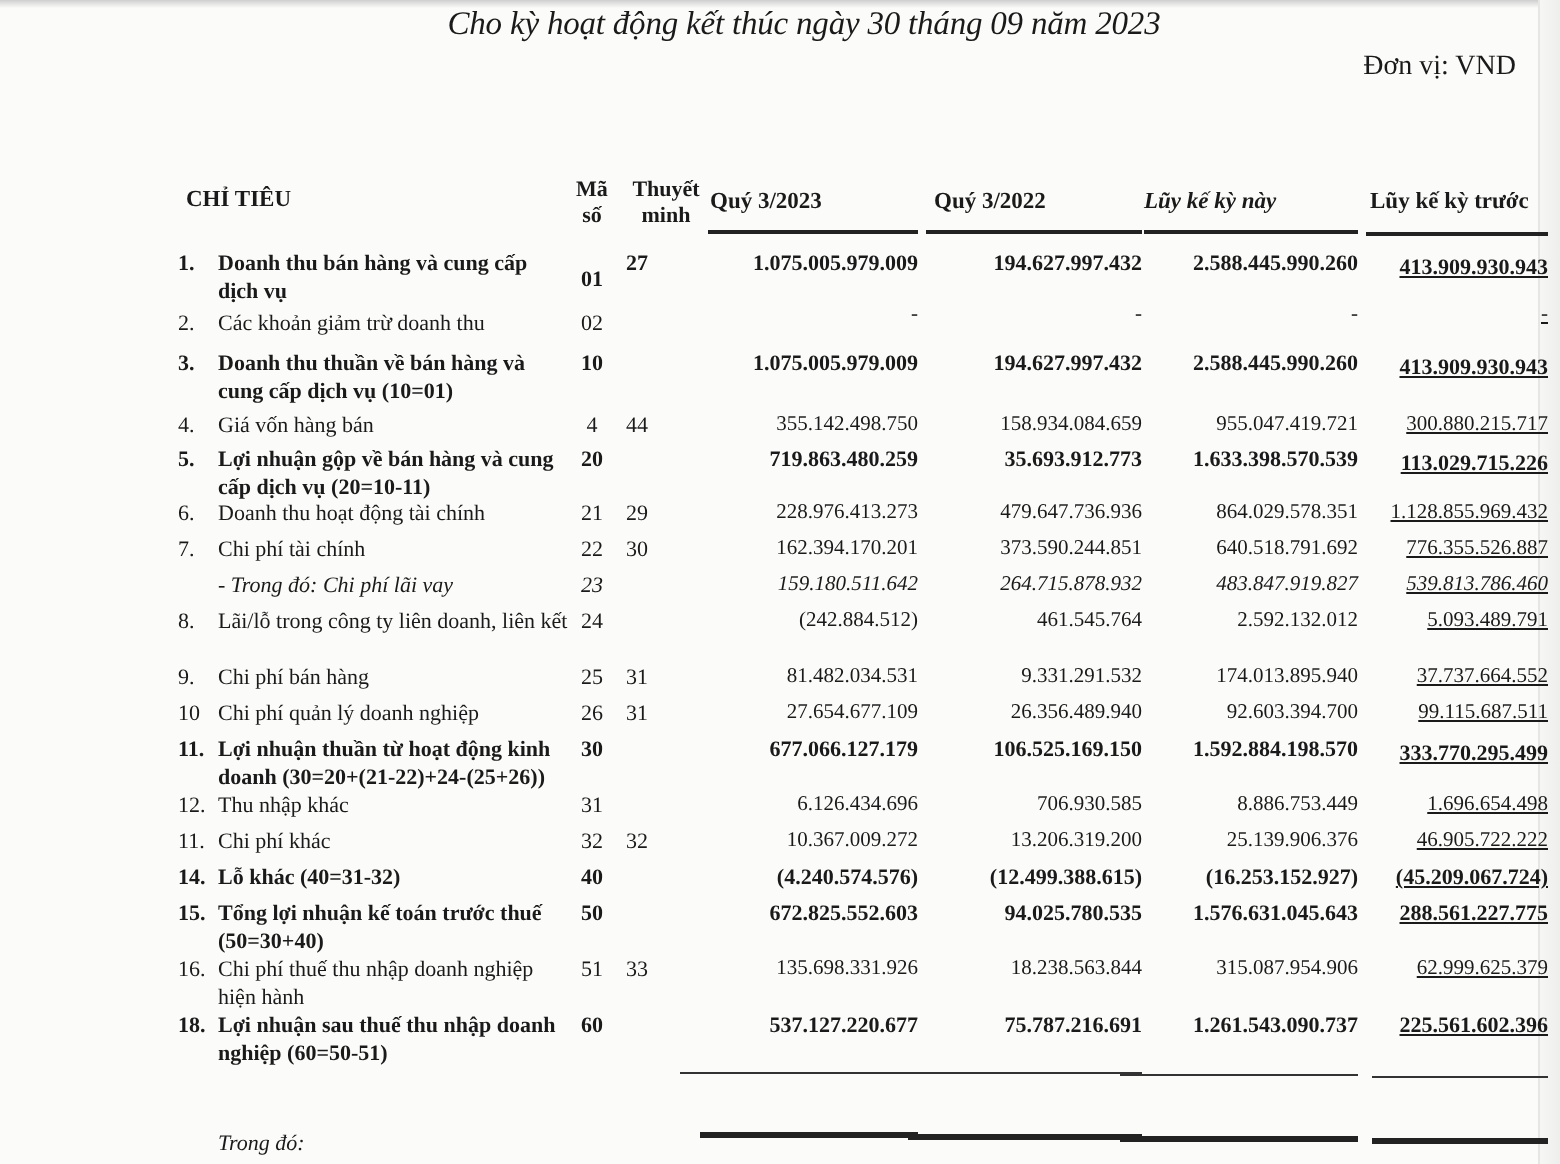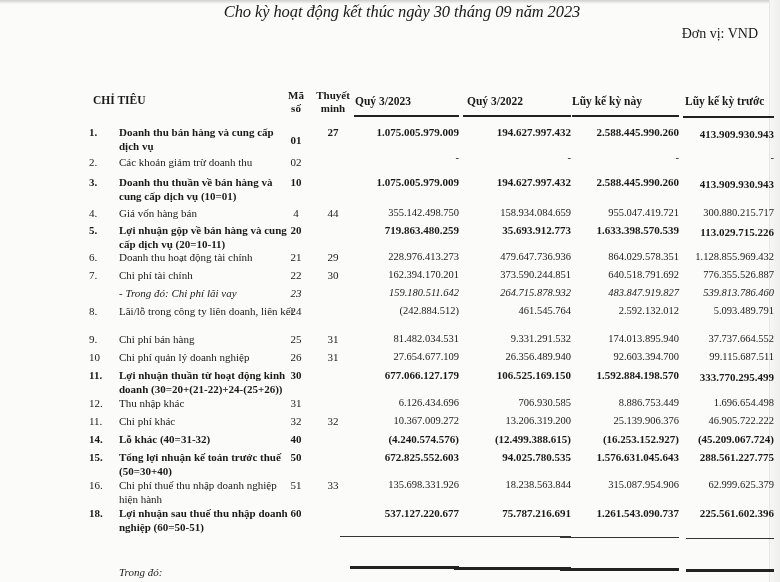--- a/index.html
+++ b/index.html
@@ -26,34 +26,34 @@
     .unit {
       position: absolute; top: 26px; right: 22px; font-size: 14px;
     }
     .hdr { position: absolute; font-weight: bold; font-size: 11px; line-height: 13px; }
     .hdr.chitieu { left: 93px; top: 94px; font-size: 11.5px; }
     .hdr.ma { left: 285px; top: 89px; width: 22px; text-align: center; }
     .hdr.tm { left: 313px; top: 89px; width: 40px; text-align: center; }
     .hdr.col { top: 95px; font-size: 11.5px; }
     .hdr.c1 { left: 355px; width: 104px; }
     .hdr.c2 { left: 467px; width: 104px; }
-    .hdr.c3 { left: 572px; width: 107px; }
+    .hdr.c3 { left: 572px; width: 107px; font-style: italic; }
     .hdr.c4 { left: 685px; width: 89px; }
     .hline { position: absolute; height: 2px; background: #222; }
 
     .row { position: absolute; left: 0; width: 780px; font-size: 11px; line-height: 14px; }
     .row .no { position: absolute; left: 89px; width: 20px; }
-    .row .label { position: absolute; left: 119px; width: 175px; }
+    .row .label { position: absolute; left: 109px; width: 175px; }
     .row .ma { position: absolute; left: 285px; width: 22px; text-align: center; }
-    .row .tm { position: absolute; left: 313px; width: 40px; text-align: center; }
+    .row .tm { position: absolute; left: 313px; width: 40px; text-align: left; }
     .row .v { position: absolute; text-align: right; white-space: nowrap; }
     .row .v1 { left: 340px; width: 119px; }
     .row .v2 { left: 450px; width: 121px; }
     .row .v3 { left: 560px; width: 119px; }
-    .row .v4 { left: 670px; width: 104px; }
+    .row .v4 { left: 670px; width: 104px; text-decoration: underline; }
     .row.bold { font-weight: bold; }
     .row.italic { font-style: italic; }
     .row .vnum { font-size: 10.5px; }
     .row.bold .vnum { font-size: 11px; }
     .uline { position: absolute; height: 1px; background: #333; }
     .uline.thick { height: 3px; background: #222; }
   </style>
 </head>
 <body>
 

